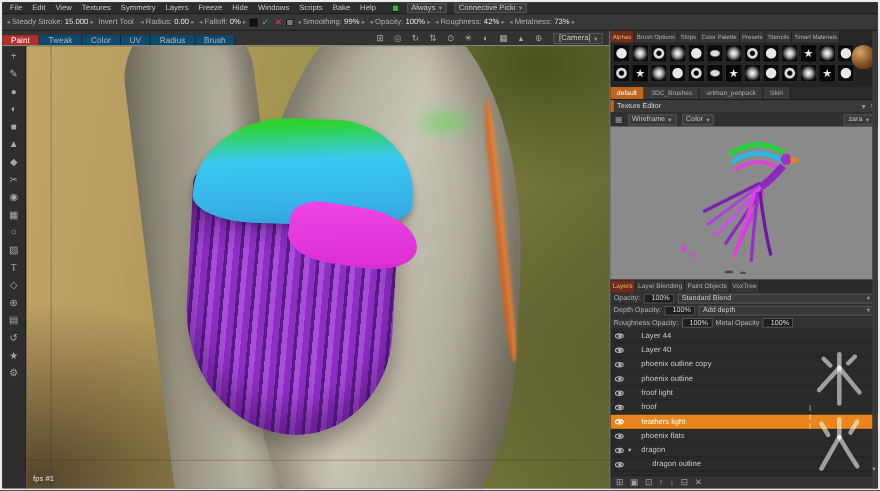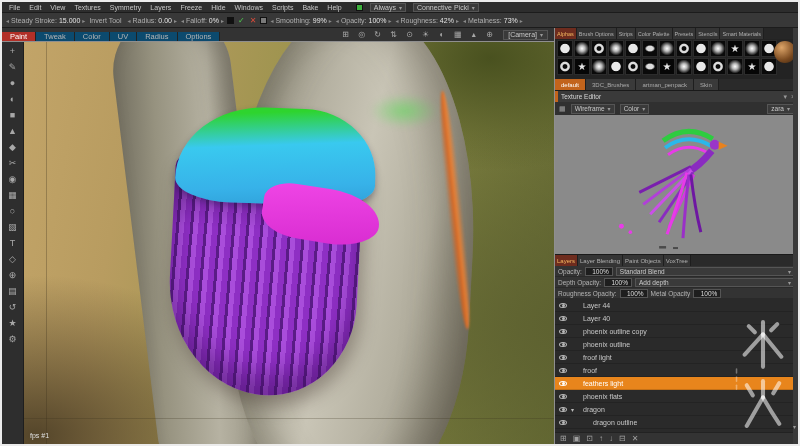--- a/index.html
+++ b/index.html
@@ -231,21 +231,21 @@
 
     <div class="left-col">
       <div class="mode-row">
         <div class="mode-tabs">
 
         <span class="mode-tab active">Paint</span>
             <span class="mode-tab">Tweak</span>
             <span class="mode-tab">Color</span>
             <span class="mode-tab">UV</span>
             <span class="mode-tab">Radius</span>
-            <span class="mode-tab">Options</span>
+            <span class="mode-tab">Brush</span>
           </div>
         <div class="view-icons">
 
         <span>⊞</span>
             <span>◎</span>
             <span>↻</span>
             <span>⇅</span>
             <span>⊙</span>
             <span>☀</span>
             <span>◐</span>

